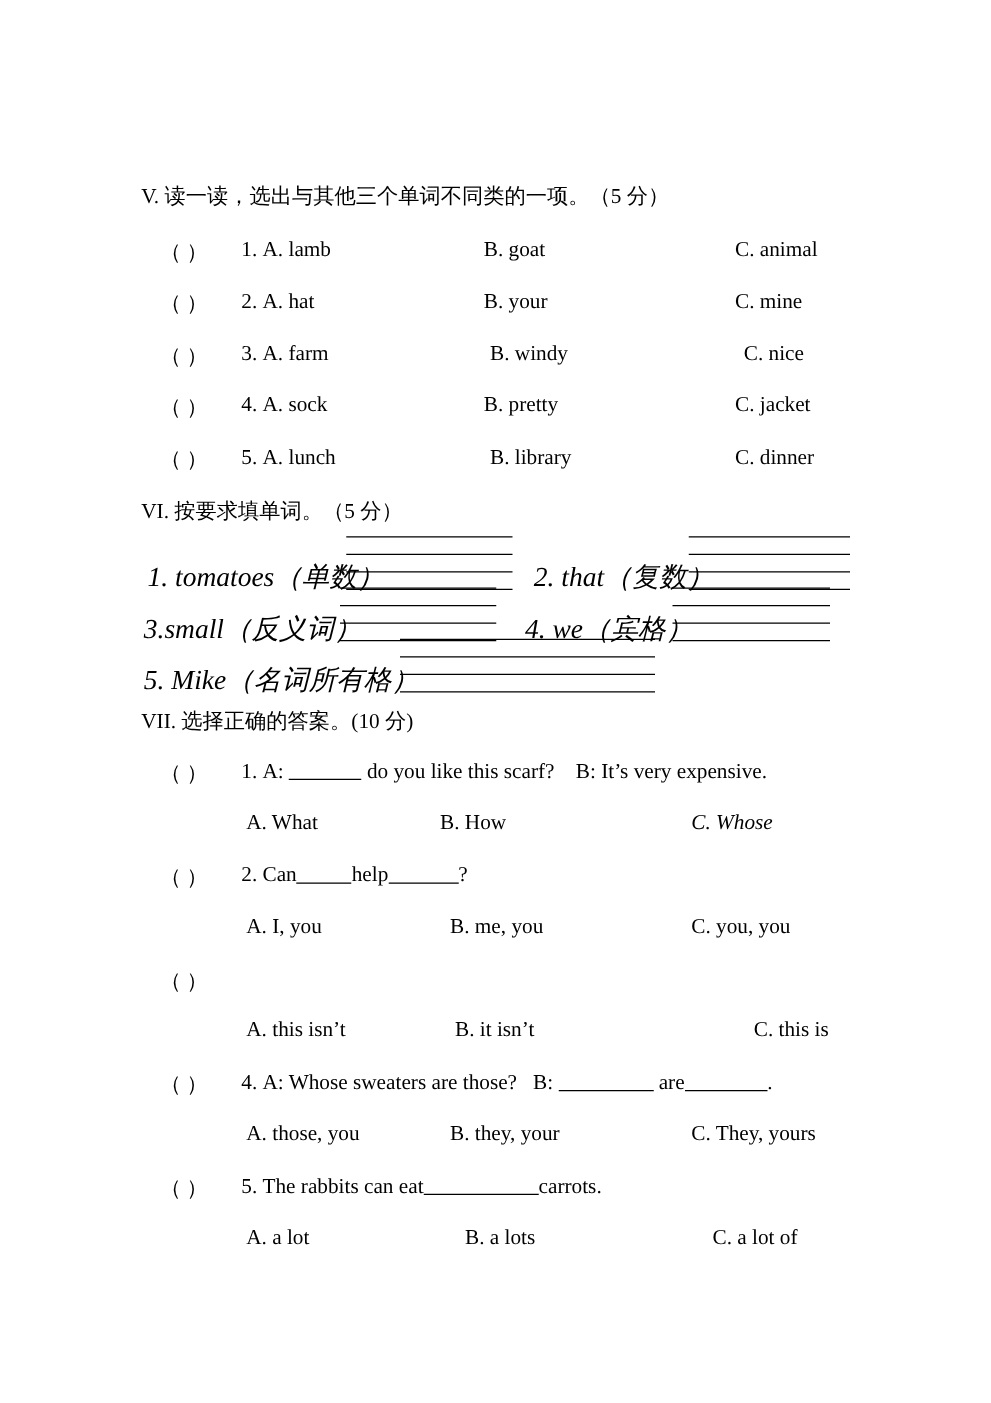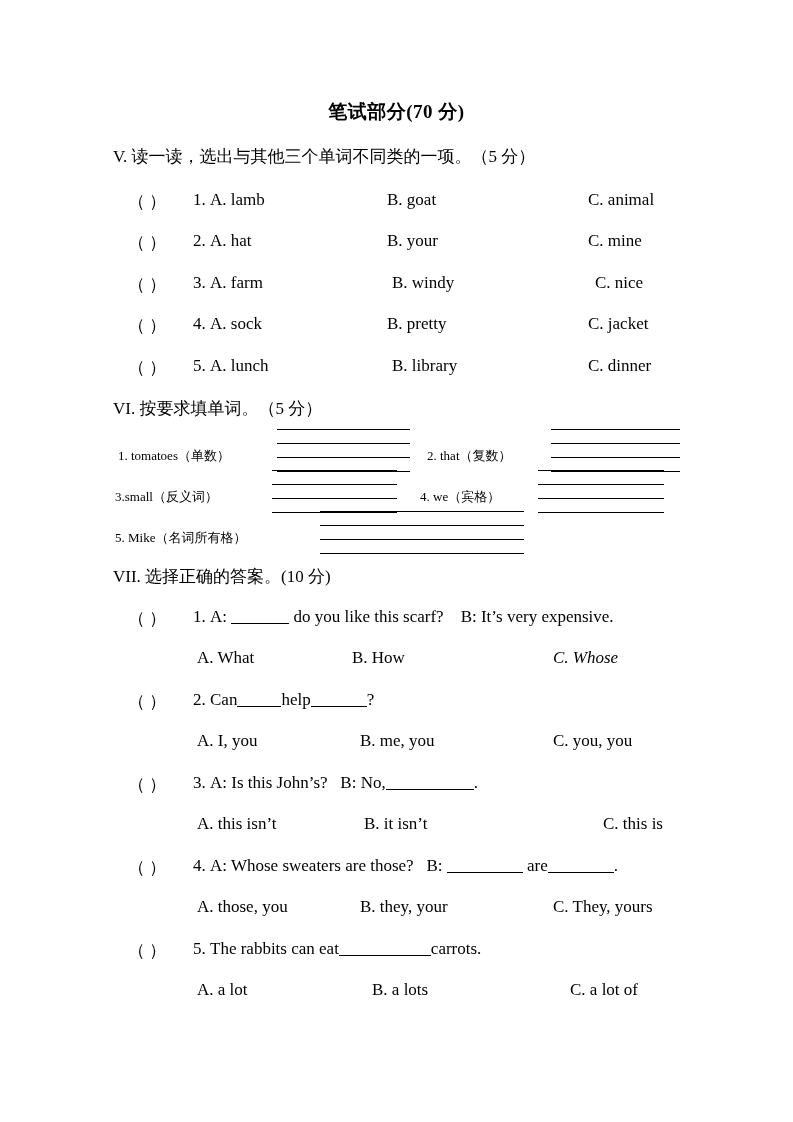--- a/index.html
+++ b/index.html
@@ -72,30 +72,30 @@
   }
   .rule4 i {
     display: block;
     position: absolute;
     left: 0;
     width: 100%;
     border-top: 1.5px solid #000;
   }
   .vi-item {
     position: absolute;
-    font-size: 13px;
+    font-size: 22px;
     white-space: nowrap;
+    font-style: italic;
   }
 </style>
 </head>
 <body>
 
 <div class="page">
 
-  <div class="doc-title">笔试部分(70 分)</div>
 
   <div class="section-heading" style="left:113px; top:145px;">V. 读一读，选出与其他三个单词不同类的一项。（5 分）</div>
 
   <div class="paren" style="left:128px; top:190px;">（      ）</div>
   <div class="stem" style="left:193px; top:190px;"><span>1.</span>&nbsp;<span>A. lamb</span></div>
   <div class="opt" style="left:387px; top:190px;">B. goat</div>
   <div class="opt" style="left:588px; top:190px;">C. animal</div>
 
   <div class="paren" style="left:128px; top:231px;">（      ）</div>
   <div class="stem" style="left:193px; top:231px;"><span>2.</span>&nbsp;<span>A. hat</span></div>
@@ -167,21 +167,20 @@
   <div class="opt" style="left:352px; top:648px;">B. How</div>
   <div class="opt" style="left:553px; top:648px;font-style:italic;">C. Whose</div>
 
   <div class="paren" style="left:128px; top:690px;">（      ）</div>
   <div class="stem" style="left:193px; top:690px;"><span>2.</span>&nbsp;<span>Can</span><span class="blank" style="width:44px;"></span><span>help</span><span class="blank" style="width:56px;"></span><span>?</span></div>
   <div class="opt" style="left:197px; top:731px;">A.  I, you</div>
   <div class="opt" style="left:360px; top:731px;">B. me, you</div>
   <div class="opt" style="left:553px; top:731px;">C. you, you</div>
 
   <div class="paren" style="left:128px; top:773px;">（      ）</div>
-  <div class="stem" style="left:193px; top:773px;"><span>3.</span>&nbsp;<span>A: Is this John’s?</span>&nbsp;&nbsp;&nbsp;<span>B: No,</span><span class="blank" style="width:88px;"></span><span>.</span></div>
   <div class="opt" style="left:197px; top:814px;">A. this isn’t</div>
   <div class="opt" style="left:364px; top:814px;">B. it isn’t</div>
   <div class="opt" style="left:563px; top:814px;margin-left:40px;">C. this is</div>
 
   <div class="paren" style="left:128px; top:856px;">（      ）</div>
   <div class="stem" style="left:193px; top:856px;"><span>4.</span>&nbsp;<span>A: Whose sweaters are those?</span>&nbsp;&nbsp;&nbsp;<span>B:</span>&nbsp;<span class="blank" style="width:76px;"></span>&nbsp;<span>are</span><span class="blank" style="width:66px;"></span><span>.</span></div>
   <div class="opt" style="left:197px; top:897px;">A. those, you</div>
   <div class="opt" style="left:360px; top:897px;">B. they, your</div>
   <div class="opt" style="left:553px; top:897px;">C. They, yours</div>
 

